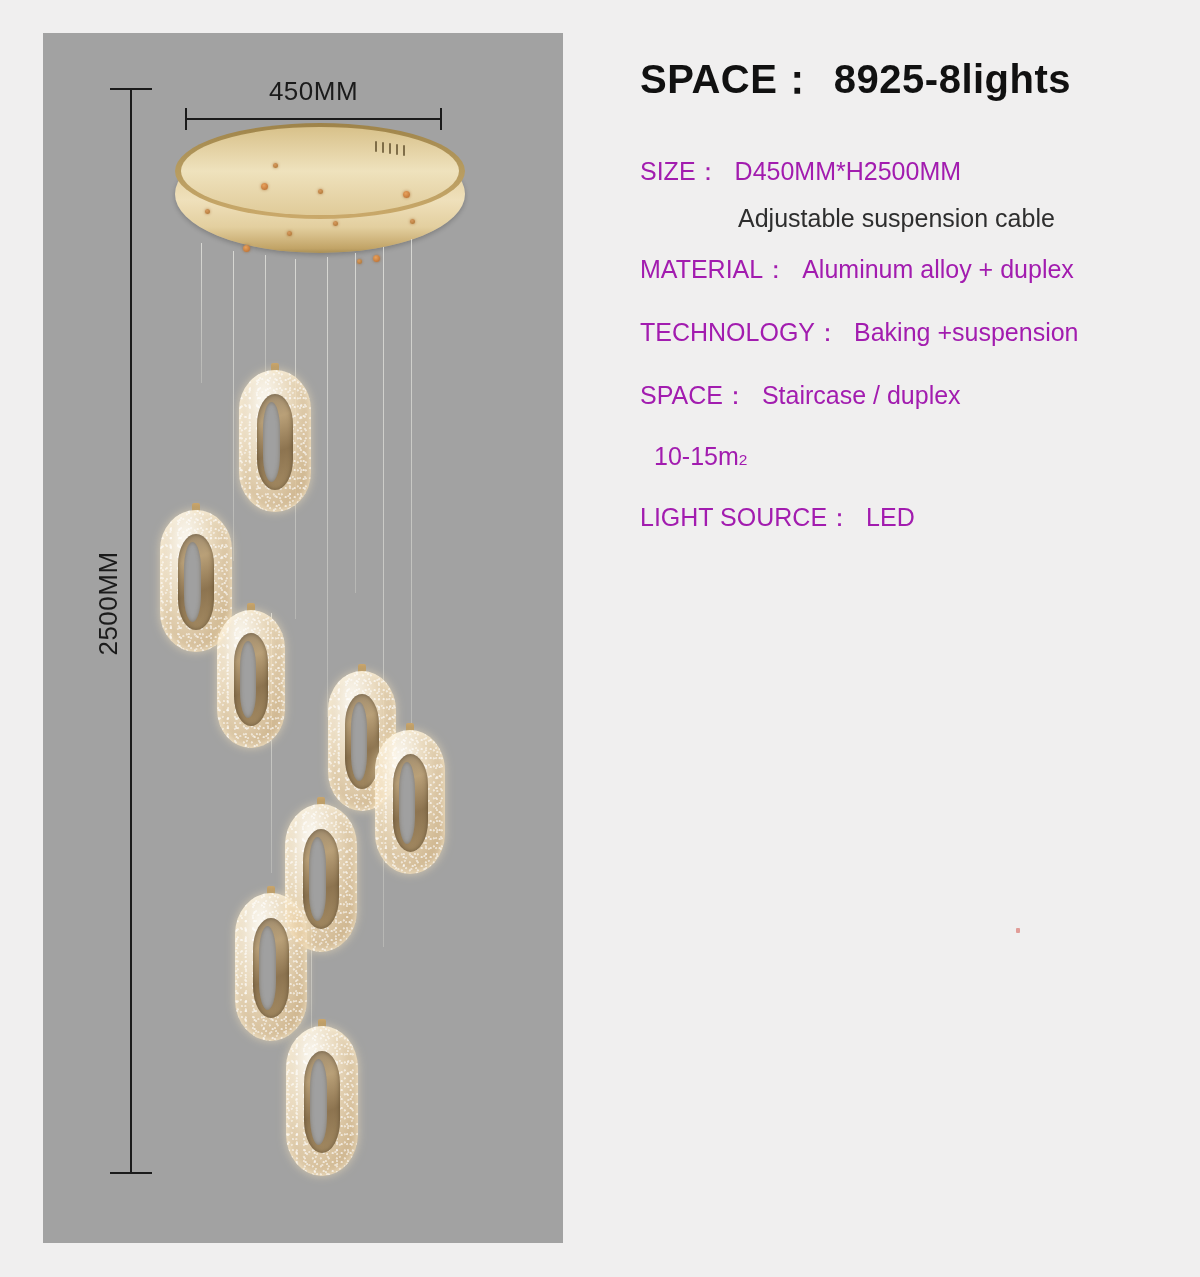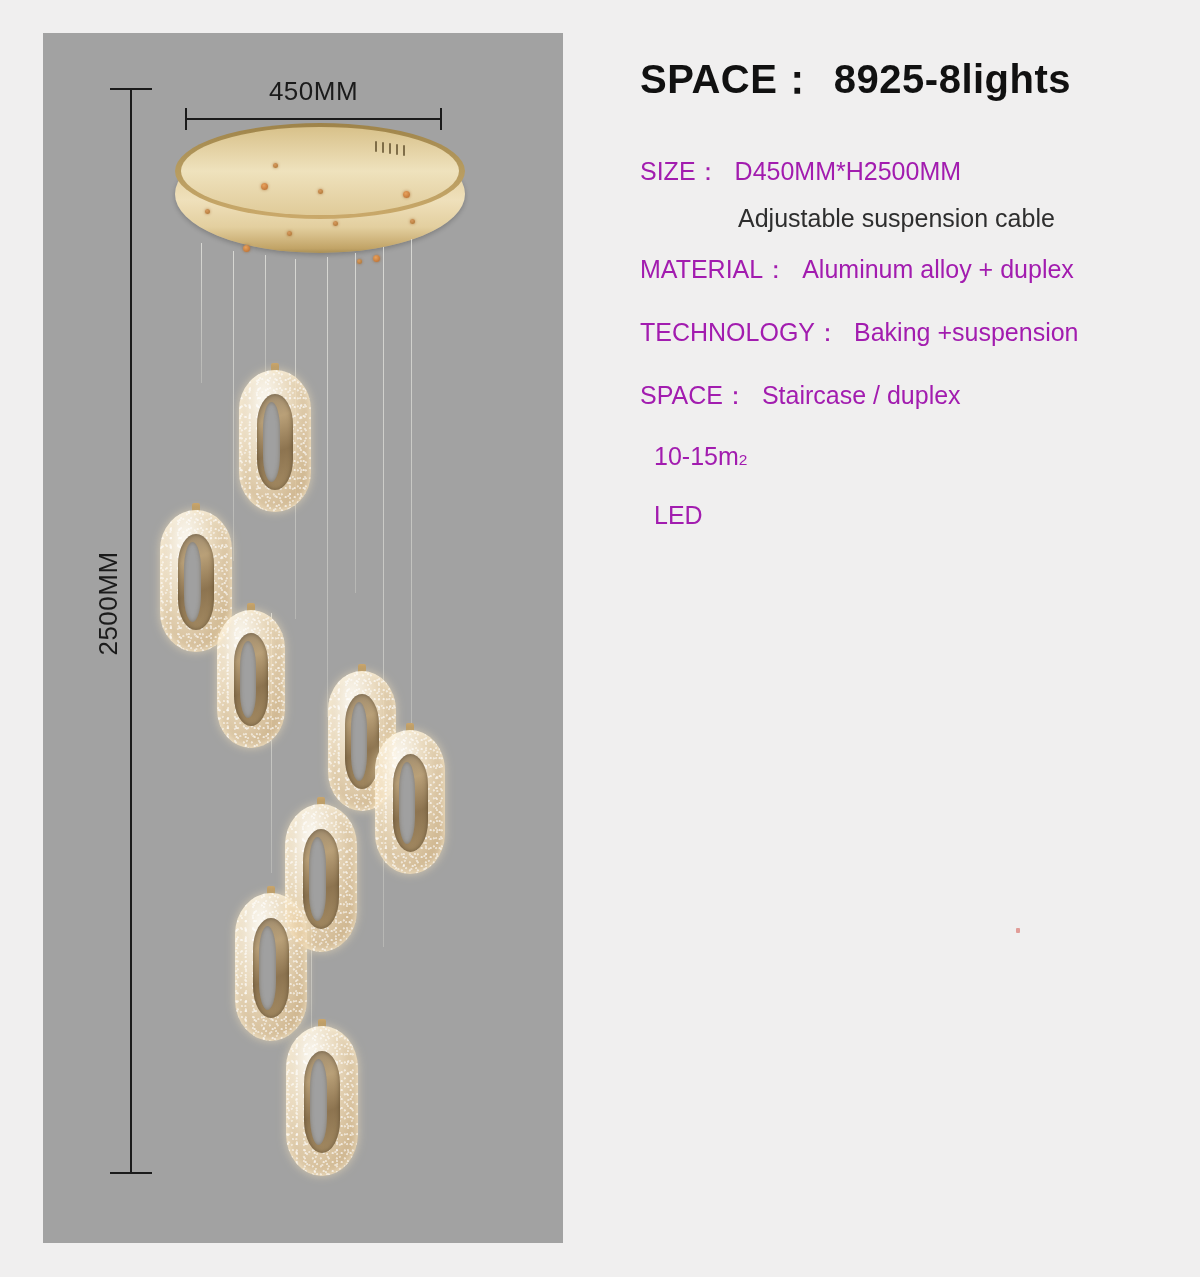--- a/index.html
+++ b/index.html
@@ -424,20 +424,21 @@
       <span class="spec-key">SPACE：</span>
       <span class="spec-val">Staircase / duplex</span>
     </div>
 
     <div class="spec-row">
       <span class="spec-val">10-15m</span>
         <span class="sup">2</span>
     </div>
 
     <div class="spec-row">
+      <span class="spec-key">LIGHT SOURCE：</span>
       <span class="spec-val">LED</span>
     </div>
 
   </div>
 
   <div id="red-speck"></div>
 
 </div>
 
 </body></html>

